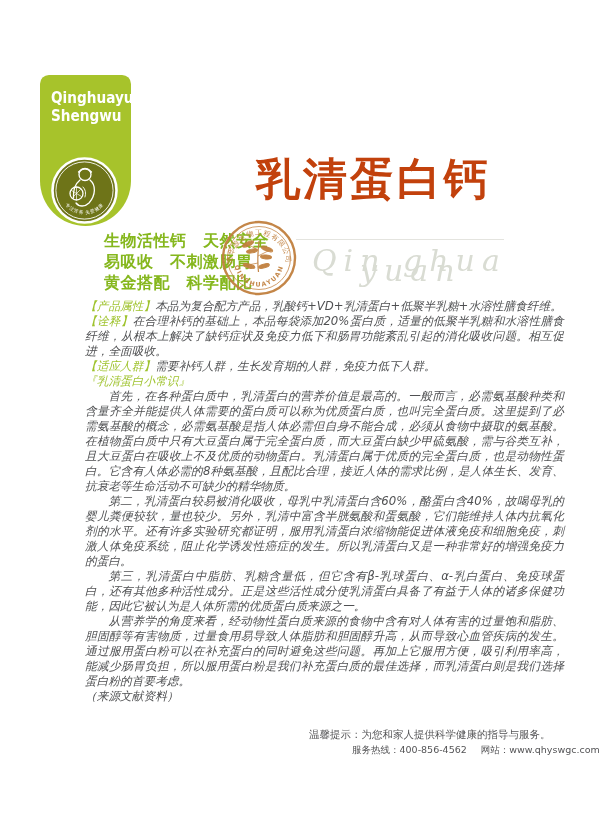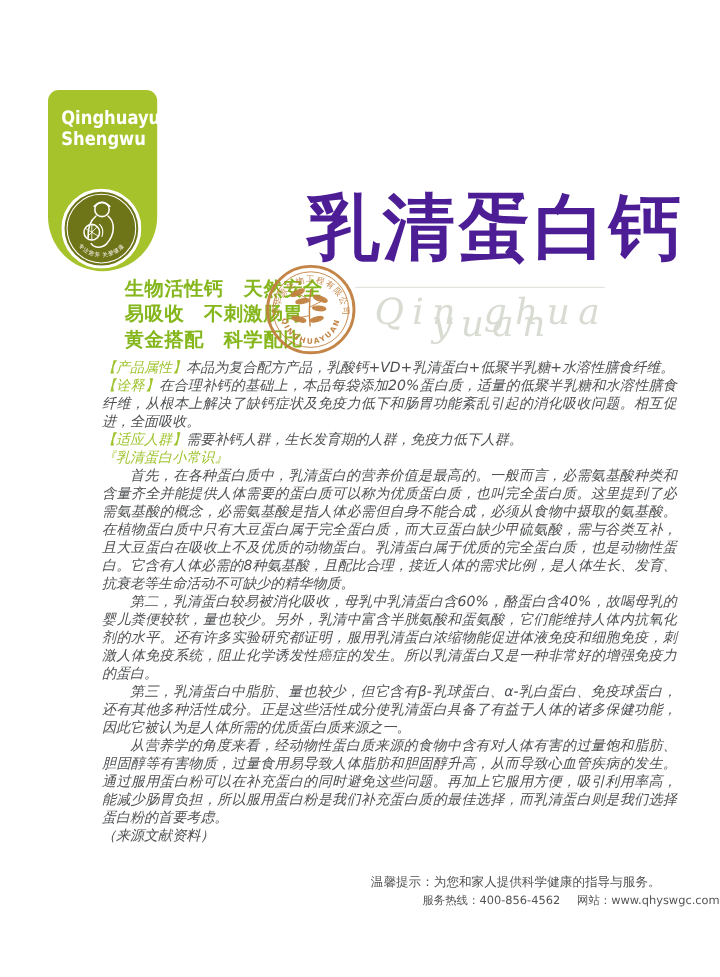--- a/index.html
+++ b/index.html
@@ -13,22 +13,22 @@
     background:#a7c32b;border-radius:9px 9px 46px 46px;
   }
   .badge-name{
     position:absolute;left:11px;top:14px;color:#ffffff;font-weight:bold;
     font-size:15.5px;line-height:18px;white-space:nowrap;
     transform:scaleX(.88);transform-origin:left top;letter-spacing:0px;
   }
   .emblem{position:absolute;left:11px;top:82px;width:67px;height:67px;}
   
   .product-title{
-    position:absolute;left:256px;top:150px;font-size:60px;font-weight:bold;
-    color:#4c1d95;letter-spacing:3px;white-space:nowrap;
+    position:absolute;left:256px;top:150px;font-size:44px;font-weight:bold;
+    color:#c2410c;letter-spacing:3px;white-space:nowrap;
   }
   
   .wm-line{position:absolute;left:296px;top:239px;width:208px;height:1px;background:#e4e4df;}
   .wm{
     position:absolute;color:#d9dcd3;font-family:"DejaVu Serif","Liberation Serif",serif;
     font-style:italic;white-space:nowrap;
   }
   .wm1{left:312px;top:211px;font-size:30px;letter-spacing:7px;margin-top:32px;}
   .wm2{left:360px;top:241px;font-size:30px;letter-spacing:7px;margin-top:12px;}
   
@@ -124,21 +124,21 @@
   </div>
 
   <div class="content">
     <p><span class="label">【产品属性】</span><span>本品为复合配方产品，乳酸钙+VD+乳清蛋白+低聚半乳糖+水溶性膳食纤维。</span></p>
     <p class="m11"><span class="label">【诠释】</span><span>在合理补钙的基础上，本品每袋添加20%蛋白质，适量的低聚半乳糖和水溶性膳食纤维，从根本上解决了缺钙症状及免疫力低下和肠胃功能紊乱引起的消化吸收问题。相互促进，全面吸收。</span></p>
     <p class="m11"><span class="label">【适应人群】</span><span>需要补钙人群，生长发育期的人群，免疫力低下人群。</span></p>
 
     <p class="k-head">『乳清蛋白小常识』</p>
     <p class="indent">首先，在各种蛋白质中，乳清蛋白的营养价值是最高的。一般而言，必需氨基酸种类和含量齐全并能提供人体需要的蛋白质可以称为优质蛋白质，也叫完全蛋白质。这里提到了必需氨基酸的概念，必需氨基酸是指人体必需但自身不能合成，必须从食物中摄取的氨基酸。在植物蛋白质中只有大豆蛋白属于完全蛋白质，而大豆蛋白缺少甲硫氨酸，需与谷类互补，且大豆蛋白在吸收上不及优质的动物蛋白。乳清蛋白属于优质的完全蛋白质，也是动物性蛋白。它含有人体必需的8种氨基酸，且配比合理，接近人体的需求比例，是人体生长、发育、抗衰老等生命活动不可缺少的精华物质。</p>
     <p class="indent">第二，乳清蛋白较易被消化吸收，母乳中乳清蛋白含60%，酪蛋白含40%，故喝母乳的婴儿粪便较软，量也较少。另外，乳清中富含半胱氨酸和蛋氨酸，它们能维持人体内抗氧化剂的水平。还有许多实验研究都证明，服用乳清蛋白浓缩物能促进体液免疫和细胞免疫，刺激人体免疫系统，阻止化学诱发性癌症的发生。所以乳清蛋白又是一种非常好的增强免疫力的蛋白。</p>
-    <p class="indent">第三，乳清蛋白中脂肪、量也较少，但它含有β-乳球蛋白、α-乳白蛋白、免疫球蛋白，还有其他多种活性成分。正是这些活性成分使乳清蛋白具备了有益于人体的诸多保健功能，因此它被认为是人体所需的优质蛋白质来源之一。</p>
+    <p class="indent">第三，乳清蛋白中脂肪、乳糖含量低，但它含有β-乳球蛋白、α-乳白蛋白、免疫球蛋白，还有其他多种活性成分。正是这些活性成分使乳清蛋白具备了有益于人体的诸多保健功能，因此它被认为是人体所需的优质蛋白质来源之一。</p>
     <p class="indent">从营养学的角度来看，经动物性蛋白质来源的食物中含有对人体有害的过量饱和脂肪、胆固醇等有害物质，过量食用易导致人体脂肪和胆固醇升高，从而导致心血管疾病的发生。通过服用蛋白粉可以在补充蛋白的同时避免这些问题。再加上它服用方便，吸引利用率高，能减少肠胃负担，所以服用蛋白粉是我们补充蛋白质的最佳选择，而乳清蛋白则是我们选择蛋白粉的首要考虑。</p>
     <p>（来源文献资料）</p>
   </div>
 
   <div class="footer-tip">温馨提示：为您和家人提供科学健康的指导与服务。</div>
   <div class="footer-contact">
     <span>服务热线：400-856-4562</span><span class="site">网站：www.qhyswgc.com</span>
   </div>
 
 </div>

